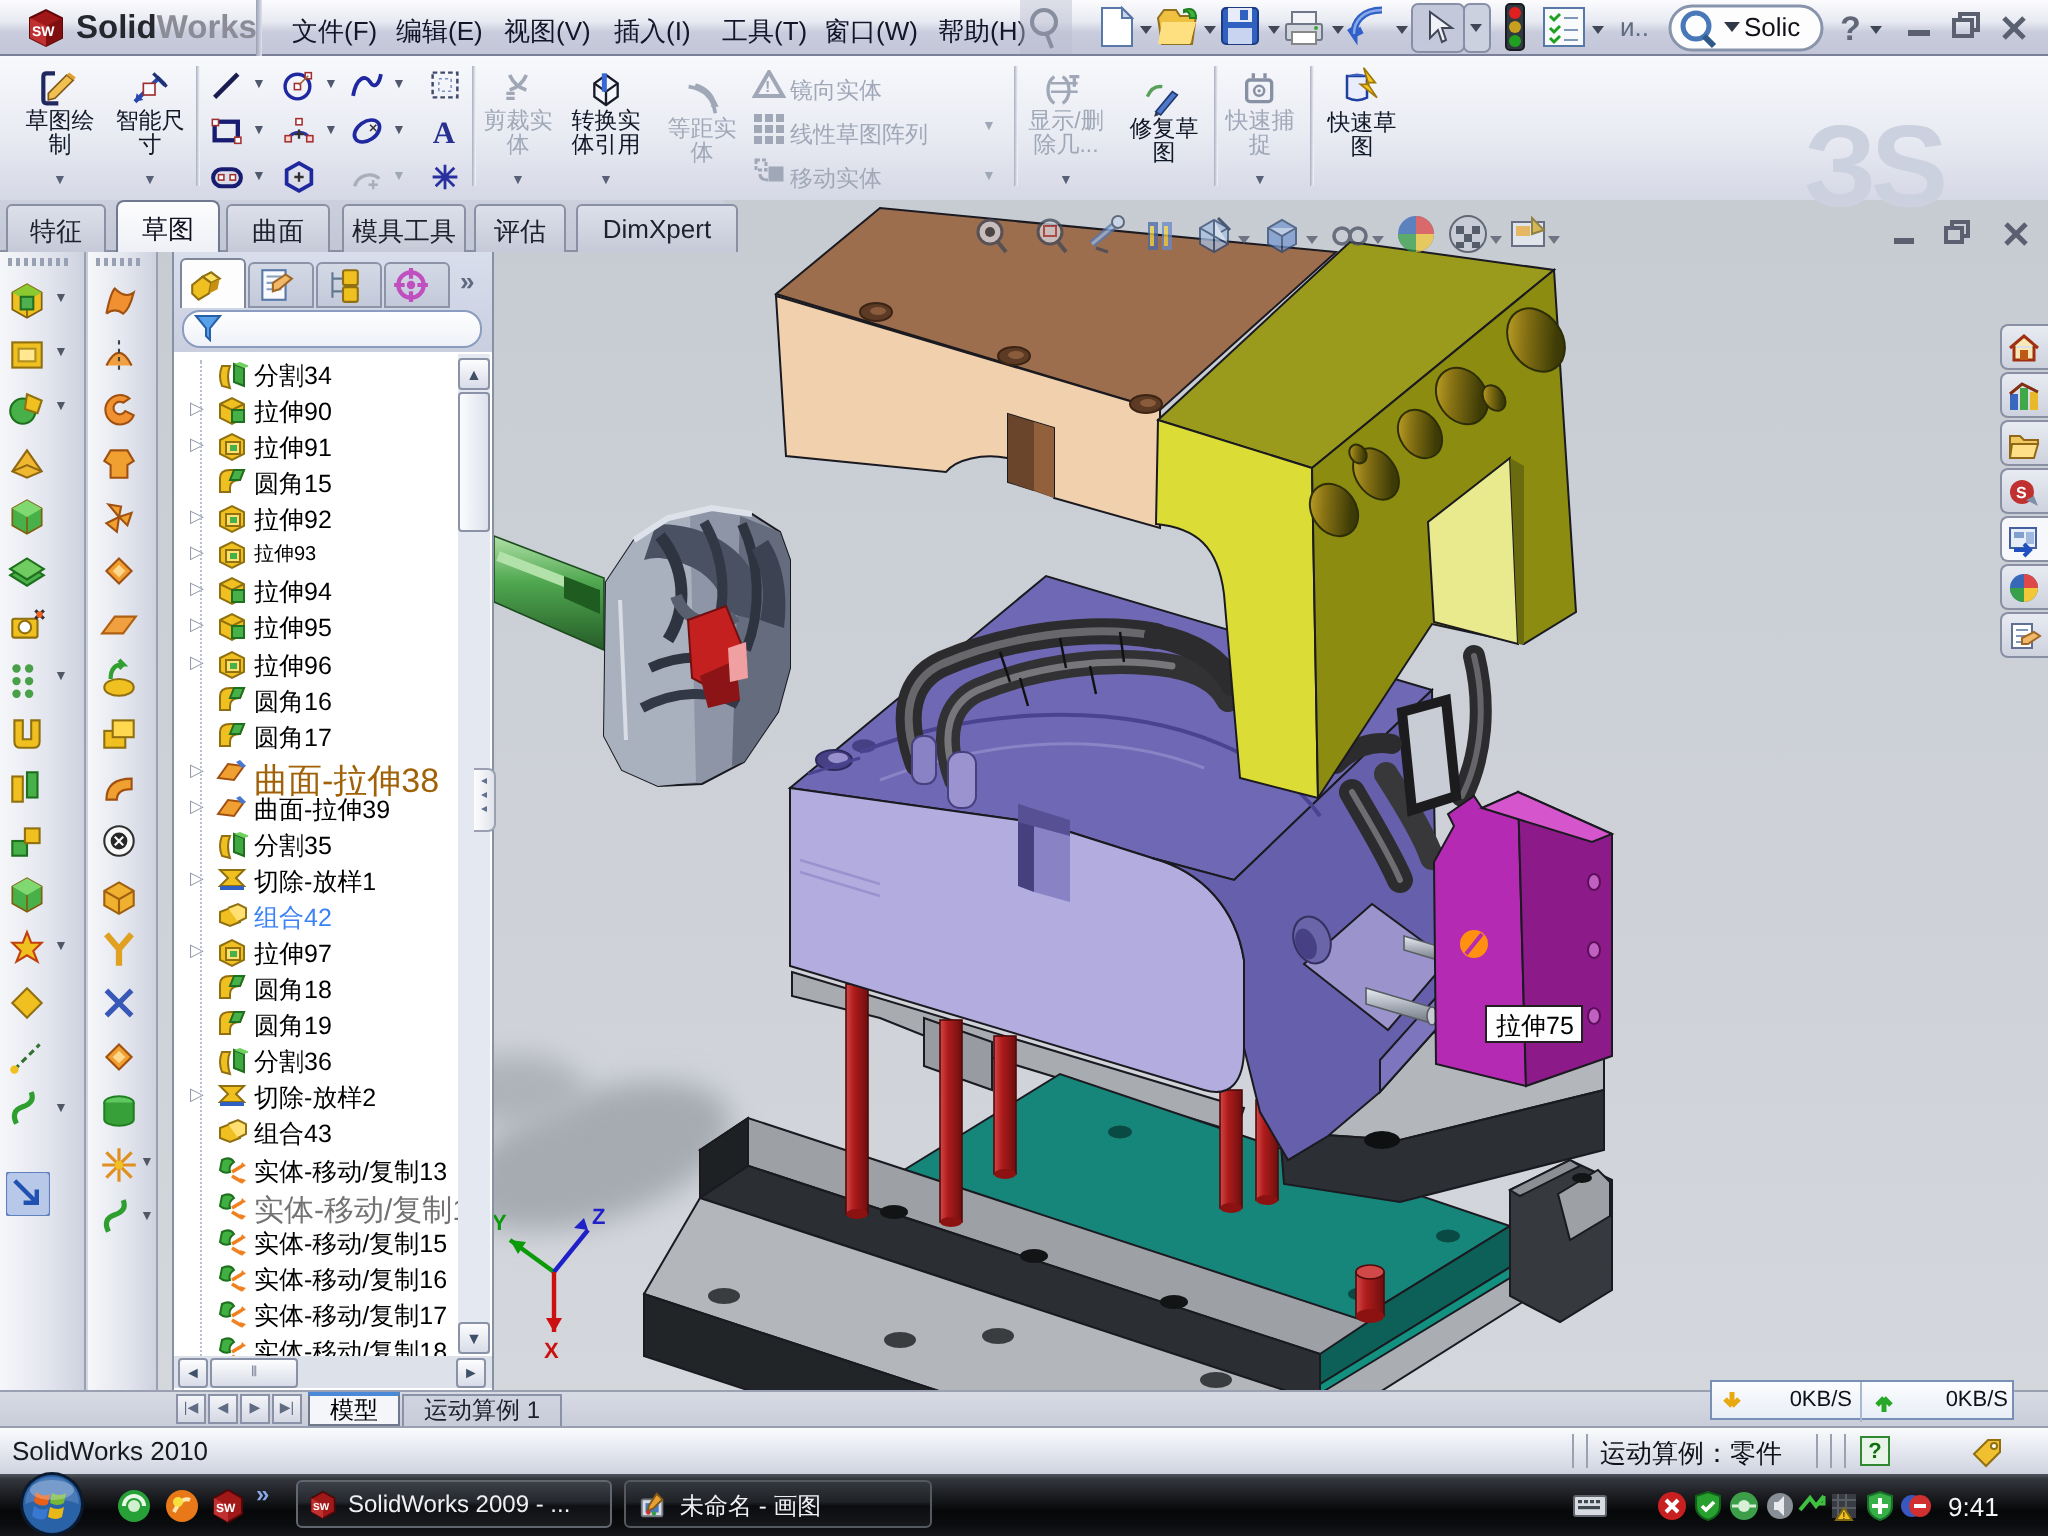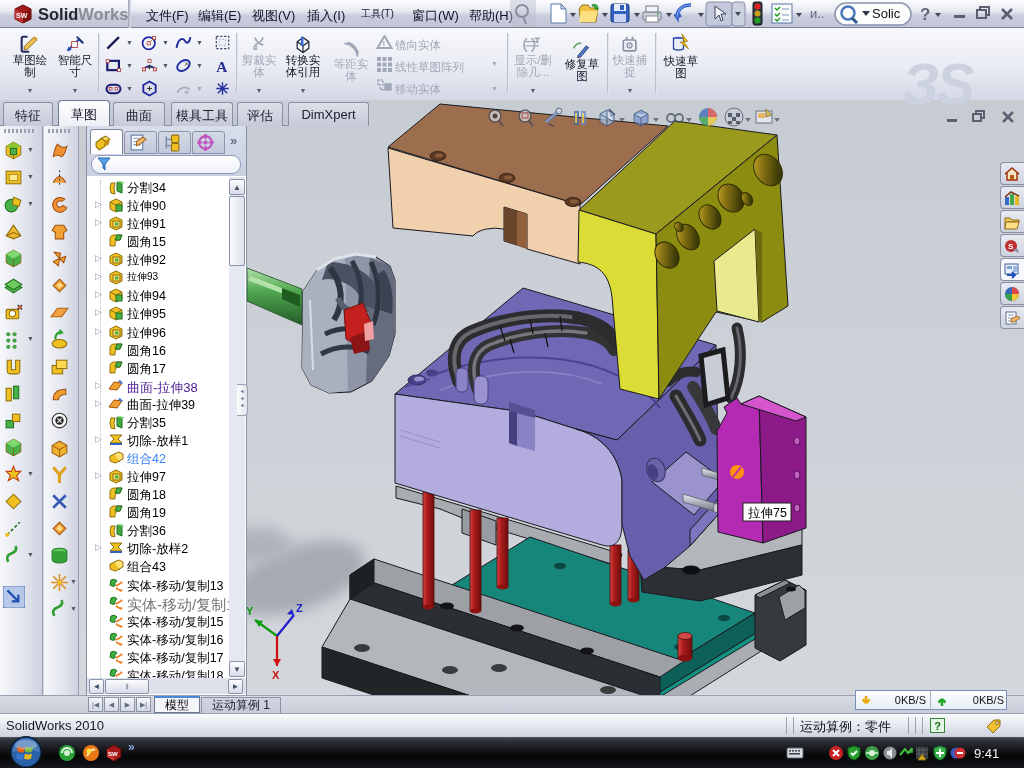--- a/index.html
+++ b/index.html
@@ -14,21 +14,21 @@
 <polygon points="3,5 11,9 11,19 3,15" fill="#c03030"></polygon>
 <polygon points="11,9 19,5 19,15 11,19" fill="#801010"></polygon>
 <text x="4" y="14" font-size="7" fill="#fff" font-weight="bold" font-family="Liberation Sans">SW</text>
 </svg>
 <span class="tx" style="left:38px;top:5px;font-size:16.5px;font-weight:bold;color:#26262e">Solid<span style="color:#8c8c98">Works</span></span>
 <div class="ab" style="left:128px;top:0;width:3px;height:28px;background:linear-gradient(90deg,#9aa0b4,#dfe2ec)"></div>
 <span class="tx" style="left:146px;top:7px;font-size:13px;color:#14142a">文件(F)</span>
 <span class="tx" style="left:198px;top:7px;font-size:13px;color:#14142a">编辑(E)</span>
 <span class="tx" style="left:252px;top:7px;font-size:13px;color:#14142a">视图(V)</span>
 <span class="tx" style="left:307px;top:7px;font-size:13px;color:#14142a">插入(I)</span>
-<span class="tx" style="left:361px;top:7px;font-size:10px;color:#14142a">工具(T)</span>
+<span class="tx" style="left:361px;top:7px;font-size:13px;color:#14142a">工具(T)</span>
 <span class="tx" style="left:412px;top:7px;font-size:13px;color:#14142a">窗口(W)</span>
 <span class="tx" style="left:469px;top:7px;font-size:13px;color:#14142a">帮助(H)</span>
 </div>
 <svg class="ab" style="left:510px;top:0;z-index:55" width="514" height="28" viewBox="0 0 514 28">
 <g>
 <circle cx="12" cy="11" r="6" fill="none" stroke="#606878" stroke-width="2"></circle>
 <line x1="13" y1="16" x2="16" y2="24" stroke="#606878" stroke-width="2"></line>
 <rect x="0" y="0" width="26" height="27" fill="#b8bdcf" opacity="0.45"></rect>
 </g>
 <g transform="translate(38,3)">
@@ -95,21 +95,21 @@
 <g stroke="#5a6070" stroke-width="2" fill="none">
       <rect x="467" y="10" width="9" height="8"></rect>
       <path d="M470,10 v-3 h9 v8 h-3"></path>
     </g>
 <g stroke="#5a6070" stroke-width="2.5">
       <line x1="492" y1="9" x2="502" y2="19"></line>
       <line x1="502" y1="9" x2="492" y2="19"></line>
     </g>
 </svg>
 <div class="ab" style="left:0;top:28px;width:1024px;height:72px;background:linear-gradient(180deg,#f8f9fc 0%,#e9ebf3 55%,#d5d8e5 100%);z-index:50">
-<div class="ab" style="left:902px;top:22px;font-size:58px;font-weight:bold;font-style:italic;color:#ccd1df;letter-spacing:-3px;z-index:50">ЗS</div>
+<div class="ab" style="left:902px;top:22px;font-size:58px;font-weight:bold;color:#ccd1df;letter-spacing:-3px;z-index:50">ЗS</div>
 
 </div>
 <svg class="ab" style="left:20px;top:35px;z-index:51" width="20" height="20" viewBox="0 0 24 24">
     <path d="M9,2 H4 q-2,0 -2,2 v14 q0,2 2,2 h7" fill="none" stroke="#202860" stroke-width="2.5"></path>
     <path d="M5,14 L16,3 l4,3 -11,11 -4,1 z" fill="#f0c050" stroke="#805818"></path>
     <path d="M16,3 l4,3 1.5,-1.5 -4,-3 z" fill="#e0a030"></path>
   </svg>
 <div class="tx" style="left:-10px;top:53px;width:80px;text-align:center;font-size:11.5px;color:#101828;z-index:51">草图绘</div>
 <div class="tx" style="left:-10px;top:65px;width:80px;text-align:center;font-size:11.5px;color:#101828;z-index:51">制</div>
 <div class="tx" style="left:20px;top:87px;width:20px;text-align:center;font-size:7px;color:#586078;z-index:51">▼</div>
@@ -523,21 +523,21 @@
 <svg class="ab" style="left:21px;top:233.7px" width="16" height="16" viewBox="0 0 16 16">
       <path d="M2,13 V6 q0,-4 5,-4 h7 l-2,5 q-5,0 -5,4 l0,2 z" fill="#f0c020" stros="" stroke="#907010"></path>
       <path d="M9,2 h5 l-2,5 -5,0 z" fill="#48b048" stroke="#1e701e"></path>
     </svg>
 <div class="tx" style="left:40px;top:234.7px;font-size:12.5px;color:#000">圆角17</div>
 <div class="tx" style="left:8px;top:253.77px;font-size:9px;color:#9098a8">▷</div>
 <svg class="ab" style="left:21px;top:251.77px" width="16" height="16" viewBox="0 0 16 16">
       <path d="M1,11 L6,4 l8,1 -5,7 z" fill="#f0a030" stroke="#a05010"></path>
       <path d="M12,2 l3,3 -2,1 -3,-3 z" fill="#4878d0"></path>
     </svg>
-<div class="tx" style="left:40px;top:252.77px;font-size:13px;color:#4c1d95">曲面-拉伸38</div>
+<div class="tx" style="left:40px;top:252.77px;font-size:17px;color:#a16207">曲面-拉伸38</div>
 <div class="tx" style="left:8px;top:271.84000000000003px;font-size:9px;color:#9098a8">▷</div>
 <svg class="ab" style="left:21px;top:269.84000000000003px" width="16" height="16" viewBox="0 0 16 16">
       <path d="M1,11 L6,4 l8,1 -5,7 z" fill="#f0a030" stroke="#a05010"></path>
       <path d="M12,2 l3,3 -2,1 -3,-3 z" fill="#4878d0"></path>
     </svg>
 <div class="tx" style="left:40px;top:270.84000000000003px;font-size:12.5px;color:#000">曲面-拉伸39</div>
 <svg class="ab" style="left:21px;top:287.90999999999997px" width="16" height="16" viewBox="0 0 16 16">
       <path d="M3,4 q-2,5 0,10 l4,1 q-2,-6 0,-11 z" fill="#f0c020" stroke="#907010"></path>
       <path d="M9,3 l5,2 v9 l-5,-2 z" fill="#40a840" stroke="#1e701e"></path>
       <path d="M9,3 l3,-1 5,2 -3,1 z" fill="#70d060"></path>
@@ -992,20 +992,38 @@
       <circle cx="9" cy="9" r="8" fill="#e87818"></circle>
       <path d="M5,12 q4,-8 8,-6" stroke="#ffe8b0" stroke-width="2" fill="none"></path>
       <circle cx="7" cy="7" r="2.5" fill="#f8e040"></circle>
     </svg>
 <svg class="ab" style="left:105px;top:7px" width="18" height="18" viewBox="0 0 18 18">
       <polygon points="2,5 9,1 16,5 16,13 9,17 2,13" fill="#a01818" stroke="#500808"></polygon>
       <polygon points="2,5 9,9 9,17 2,13" fill="#c03030"></polygon>
       <text x="3" y="12" font-size="6" fill="#fff" font-weight="bold">SW</text>
     </svg>
 <div class="tx" style="left:128px;top:3px;font-size:12px;color:#88a8e8;font-weight:bold">»</div>
+<div class="ab" style="left:148px;top:3px;width:158px;height:24px;background:linear-gradient(180deg,#3c4048 0%,#24272c 45%,#0e1013 55%,#1a1c20 100%);border:1px solid #62666e;border-radius:3px">
+<svg class="ab" style="left:5px;top:4px" width="15" height="15" viewBox="0 0 18 18">
+        <polygon points="2,5 9,1 16,5 16,13 9,17 2,13" fill="#a01818" stroke="#500808"></polygon>
+        <polygon points="2,5 9,9 9,17 2,13" fill="#c03030"></polygon>
+        <text x="3" y="12" font-size="6" fill="#fff" font-weight="bold">SW</text>
+      </svg>
+<div class="tx" style="left:25px;top:4px;font-size:12px;color:#f0f0f4">SolidWorks 2009 - ...</div>
+    </div>
+<div class="ab" style="left:312px;top:3px;width:154px;height:24px;background:linear-gradient(180deg,#34373d 0%,#1f2226 45%,#0b0c0f 55%,#16181b 100%);border:1px solid #54585f;border-radius:3px">
+<svg class="ab" style="left:6px;top:4px" width="15" height="15" viewBox="0 0 16 16">
+        <rect x="2" y="5" width="11" height="9" rx="1" fill="#d8dce4" stroke="#70767e"></rect>
+        <path d="M4,7 h7 v5 H4 z" fill="#4878c0"></path>
+        <path d="M10,2 l3,3 -5,5 -3,1 1,-3 z" fill="#e8a030" stroke="#805818"></path>
+        <circle cx="5.5" cy="12" r="1.2" fill="#d03030"></circle>
+        <circle cx="8.5" cy="12.5" r="1.2" fill="#30a040"></circle>
+      </svg>
+<div class="tx" style="left:27px;top:4px;font-size:12px;color:#f0f0f4">未命名 - 画图</div>
+    </div>
 <svg class="ab" style="left:786px;top:9px" width="18" height="14" viewBox="0 0 18 14">
       <rect x="1" y="2" width="16" height="10" rx="1" fill="#d8dce2" stroke="#60646c"></rect>
       <g fill="#404850">
         <rect x="3" y="4" width="2" height="1.6"></rect>
         <rect x="6" y="4" width="2" height="1.6"></rect>
         <rect x="9" y="4" width="2" height="1.6"></rect>
         <rect x="12" y="4" width="2" height="1.6"></rect>
         <rect x="3" y="7" width="11" height="1.6"></rect>
       </g>
     </svg>

